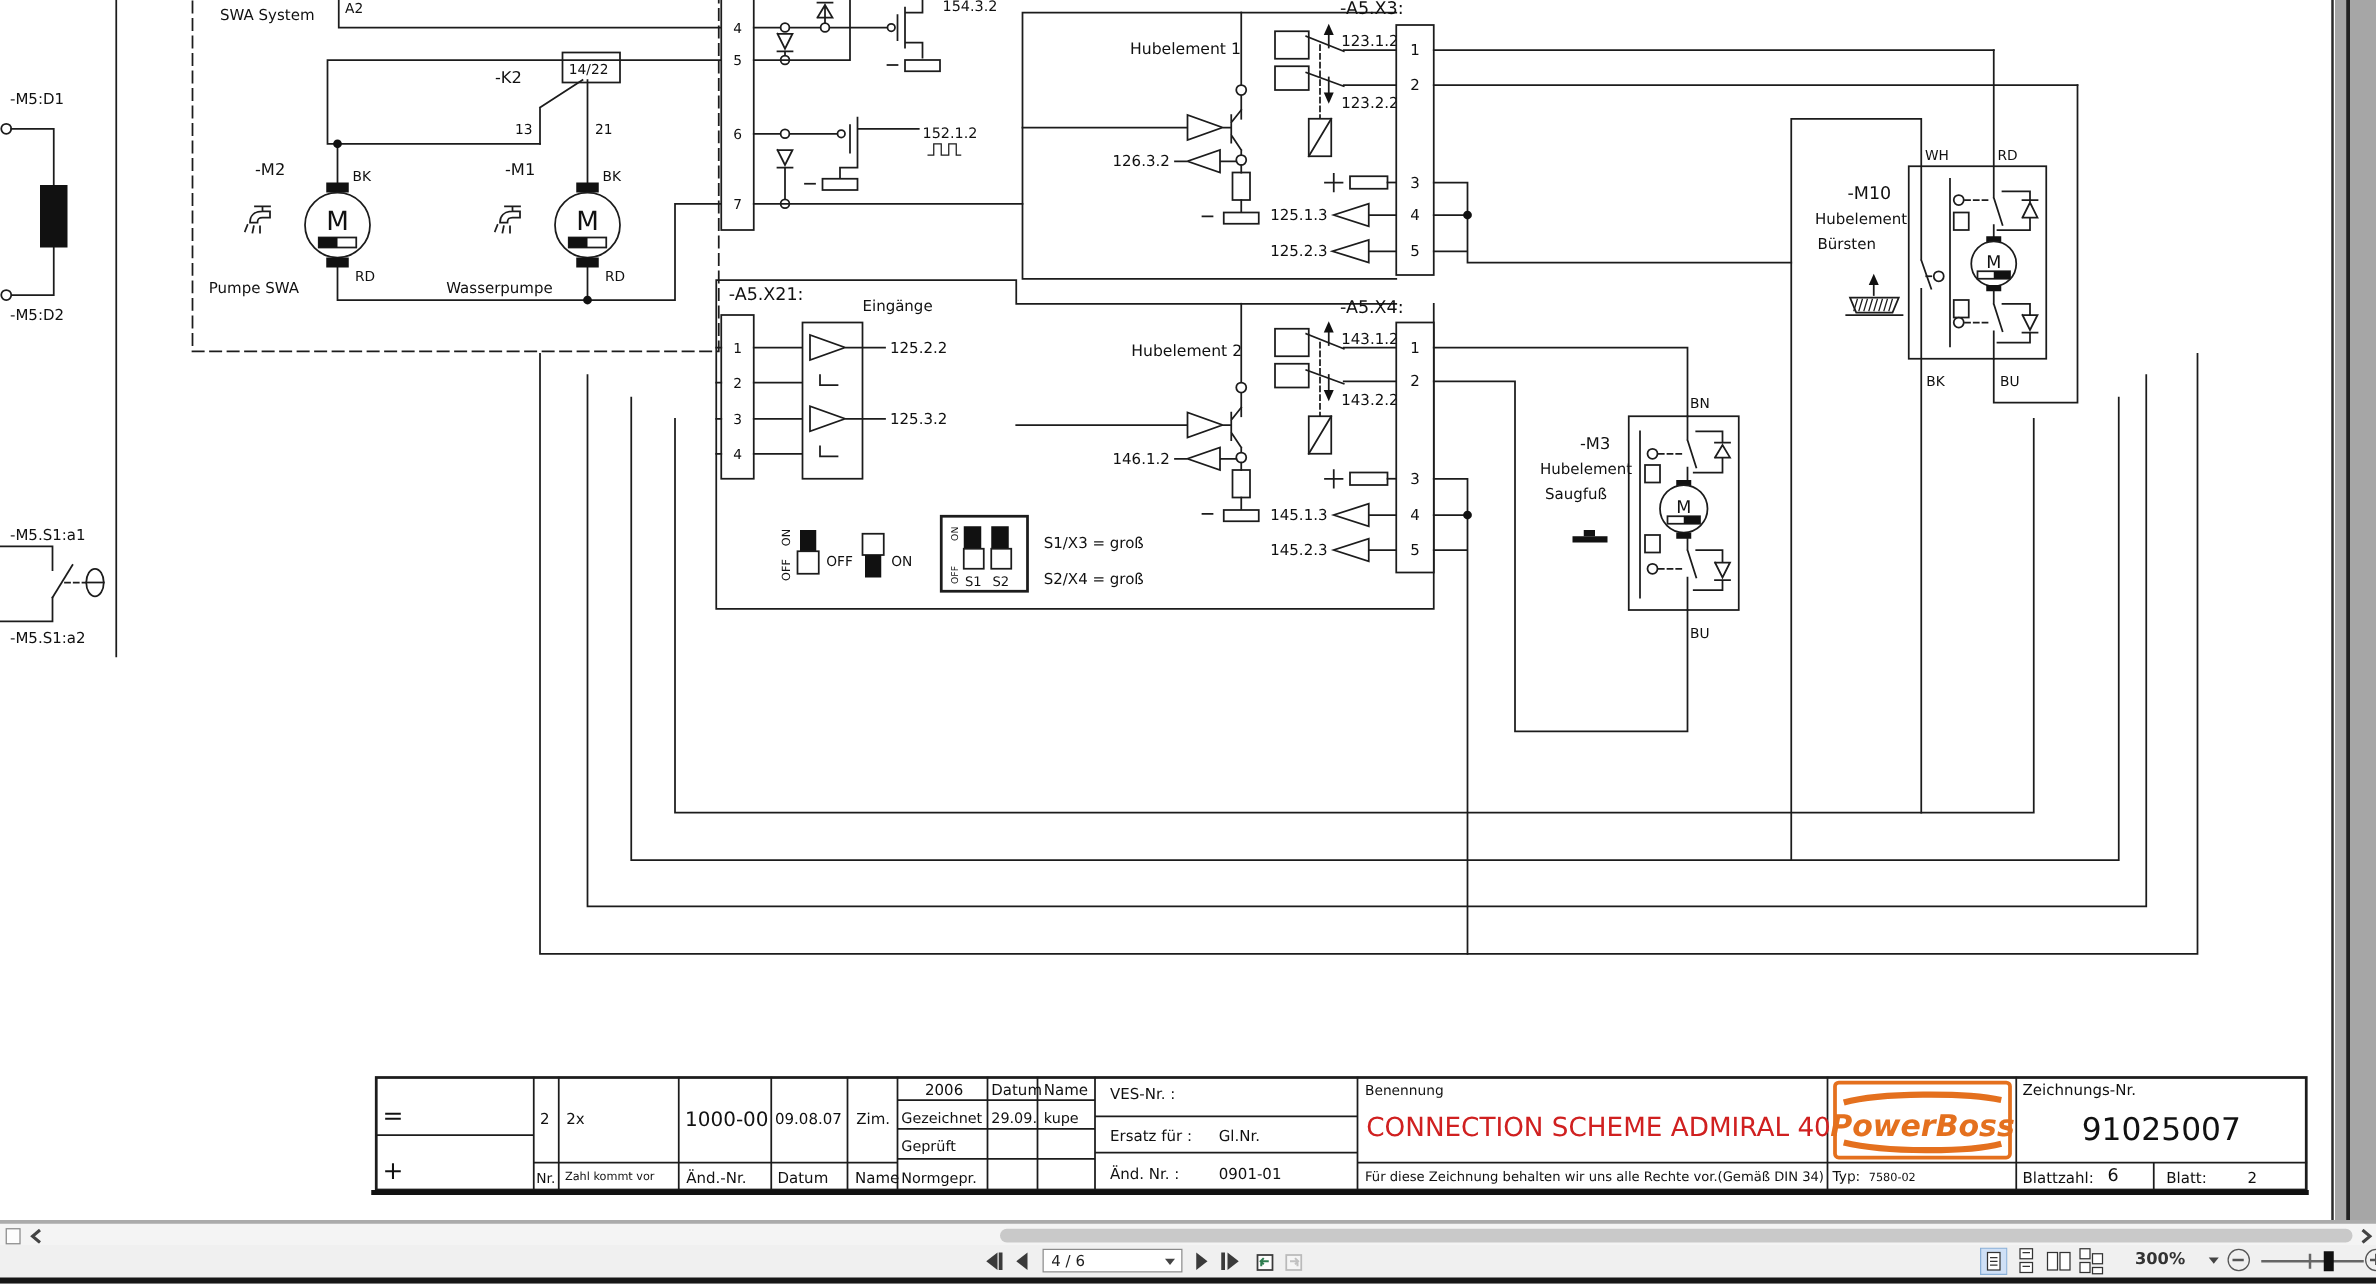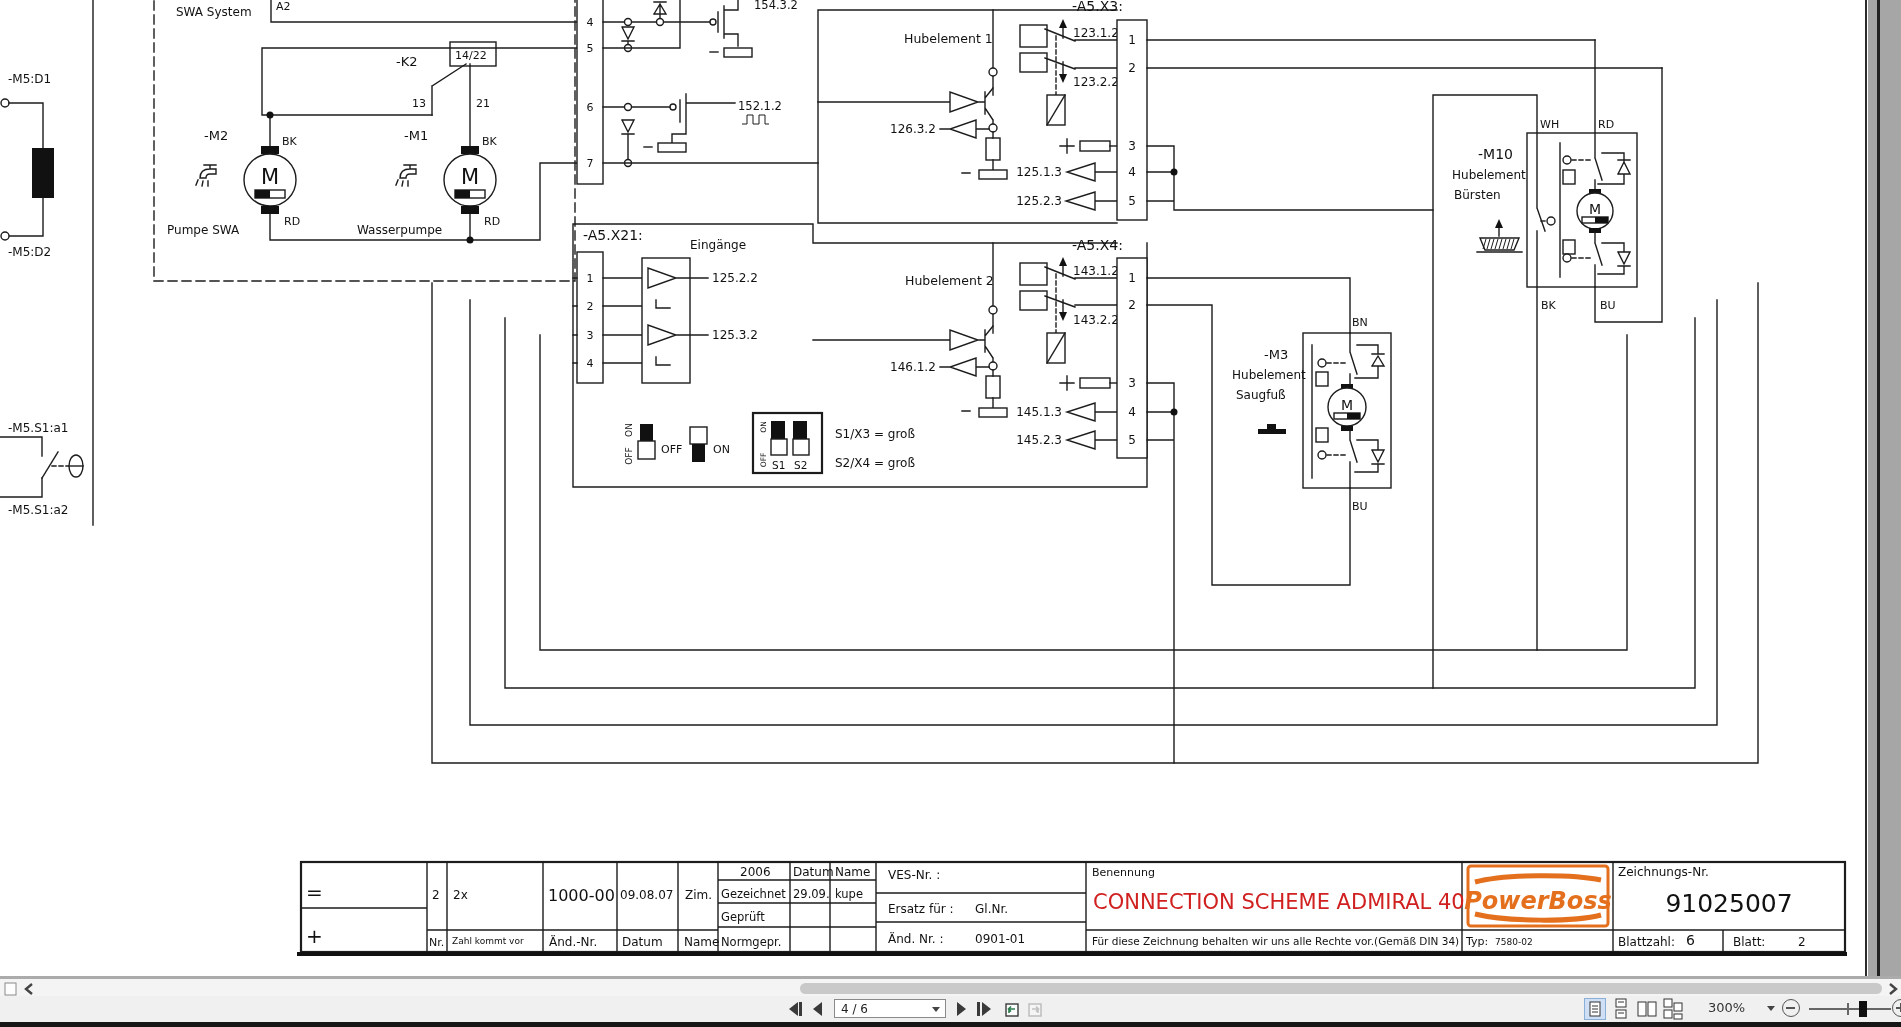--- a/index.html
+++ b/index.html
@@ -27,21 +27,21 @@
   .scrollrow{position:absolute;left:0;top:0;width:100%;height:20px;background:#f4f4f4;border-top:3px solid #ababab;box-sizing:border-box;}
   .hthumb{position:absolute;left:800px;top:4px;width:1082px;height:11px;background:#c9c9c9;border-radius:6px;}
   .panel-ic{position:absolute;left:4px;top:3px;}
   .chev-l{position:absolute;left:24px;top:4px;}
   .chev-r{position:absolute;left:1888px;top:4px;}
   .toolrow{position:absolute;left:14px;top:20px;width:100%;height:26px;background:#f0f0f0;}
   .toolrow>*{position:absolute;}
   .btn{cursor:default;}
   .pagebox{left:820px;top:3px;width:112px;height:19px;background:#fff;border:1px solid #8a8a8a;box-sizing:border-box;font-size:12px;color:#222;padding:2px 6px;}
   .pagebox .caret{position:absolute;right:5px;top:7px;width:0;height:0;border-left:4px solid transparent;border-right:4px solid transparent;border-top:5px solid #444;}
-  .zlabel{left:1694px;top:4px;font-size:13px;color:#333;}
+  .zlabel{left:1694px;top:4px;font-size:13px;color:#333;font-weight:bold;}
   .zcaret{left:1753px;top:10px;width:0;height:0;border-left:4px solid transparent;border-right:4px solid transparent;border-top:5px solid #444;}
   .layout-ic{top:2px;}
   .sliderline{left:1795px;top:12px;width:82px;height:2px;background:#666;}
   .slidertick{left:1833px;top:7px;width:2px;height:12px;background:#666;}
   .sliderthumb{left:1845px;top:5px;width:8px;height:16px;background:#101010;}
   .zbtn{top:3px;width:18px;height:18px;border:1.5px solid #555;border-radius:50%;box-sizing:border-box;background:#f0f0f0;}
   .zbtn .h{position:absolute;left:3px;top:6.5px;width:9px;height:2px;background:#555;}
   .zbtn .v{position:absolute;left:6.5px;top:3px;width:2px;height:9px;background:#555;}
   .bottomstrip{position:absolute;left:0;top:46px;width:100%;height:5px;background:#161616;}
 </style>

